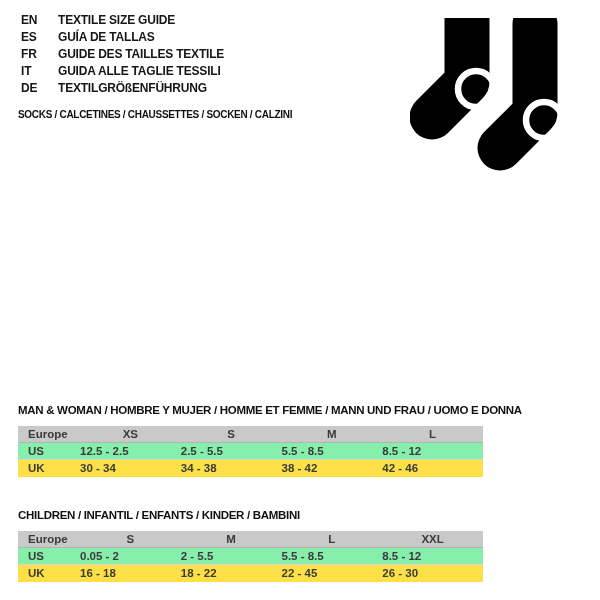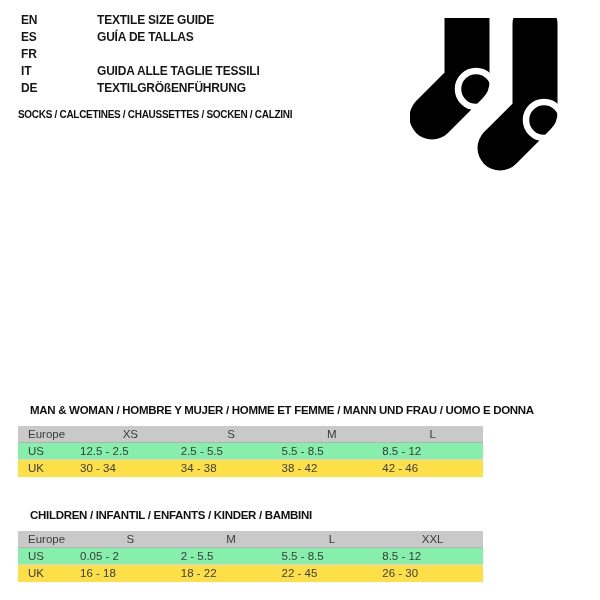--- a/index.html
+++ b/index.html
@@ -11,48 +11,48 @@
     font-family: "Liberation Sans", sans-serif;
     color: #121212;
   }
 
   
   .lang-block { position: absolute; left: 21px; top: 13px; }
   .lang-row {
     display: flex; align-items: baseline;
     height: 17px;
     font-weight: bold; font-size: 12px; letter-spacing: -0.2px;
-    color: #161616; white-space: nowrap; gap: 39px;
+    color: #161616; white-space: nowrap;
   }
   .lang-code { width: 37px; flex: 0 0 37px; }
 
   .category-line {
     position: absolute; left: 18px; top: 109px;
     font-weight: bold; font-size: 10px; letter-spacing: -0.3px;
     color: #101010; white-space: nowrap;
   }
 
   
   .socks-icon { position: absolute; left: 410px; top: 18px; }
 
   
   .table-block { position: absolute; left: 18px; width: 465px; }
   #table-adult { top: 404px; }
   #table-children { top: 509px; }
   .table-title {
-    margin: 0 0 10px 12px;
+    margin: 0 0 10px 0;
     font-weight: bold; font-size: 11.5px; letter-spacing: -0.3px;
     color: #101010; white-space: nowrap;
   }
   table.size-table {
     border-collapse: collapse; width: 465px; table-layout: fixed;
   }
   table.size-table col.region-col { width: 62px; }
   table.size-table th, table.size-table td {
-    font-size: 11.5px; font-weight: normal; color: #3b3b3b;
+    font-size: 11.5px; font-weight: bold; color: #3b3b3b;
     padding: 0; white-space: nowrap;
   }
   table.size-table thead th {
     background: #c9c9c9; height: 16px;
     border-bottom: 1px solid #b3b3b3;
   }
   table.size-table tbody tr { height: 17px; }
   table.size-table tbody tr.row-us { background: #86efac; }
   table.size-table tbody tr.row-uk { background: #fde047; border-top: 1px solid #d6d6d6; }
   .cell-region { text-align: left; padding-left: 10px !important; }
@@ -65,20 +65,21 @@
   <div class="lang-row">
     <span class="lang-code">EN</span>
     <span class="lang-label">TEXTILE SIZE GUIDE</span>
   </div>
   <div class="lang-row">
     <span class="lang-code">ES</span>
     <span class="lang-label">GUÍA DE TALLAS</span>
   </div>
   <div class="lang-row">
     <span class="lang-code">FR</span>
+    <span class="lang-label">GUIDE DES TAILLES TEXTILE</span>
   </div>
   <div class="lang-row">
     <span class="lang-code">IT</span>
     <span class="lang-label">GUIDA ALLE TAGLIE TESSILI</span>
   </div>
   <div class="lang-row">
     <span class="lang-code">DE</span>
     <span class="lang-label">TEXTILGRÖßENFÜHRUNG</span>
   </div>
 </div>

